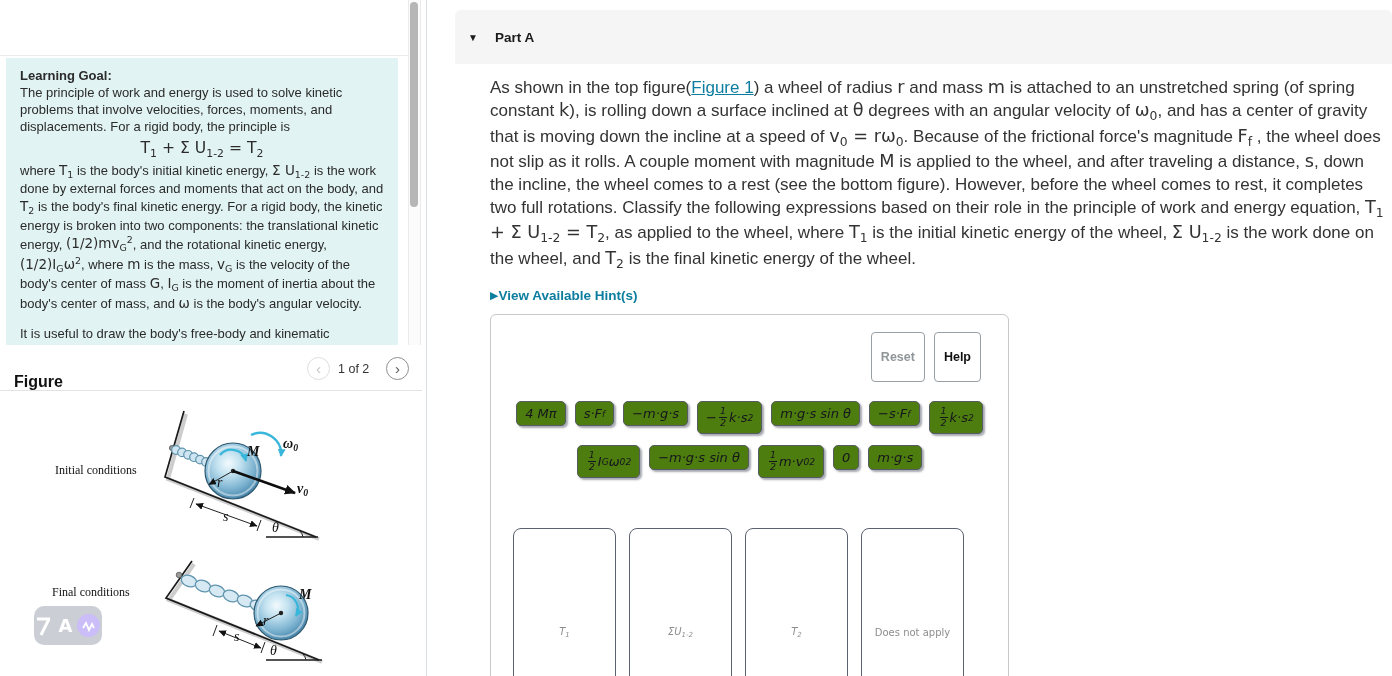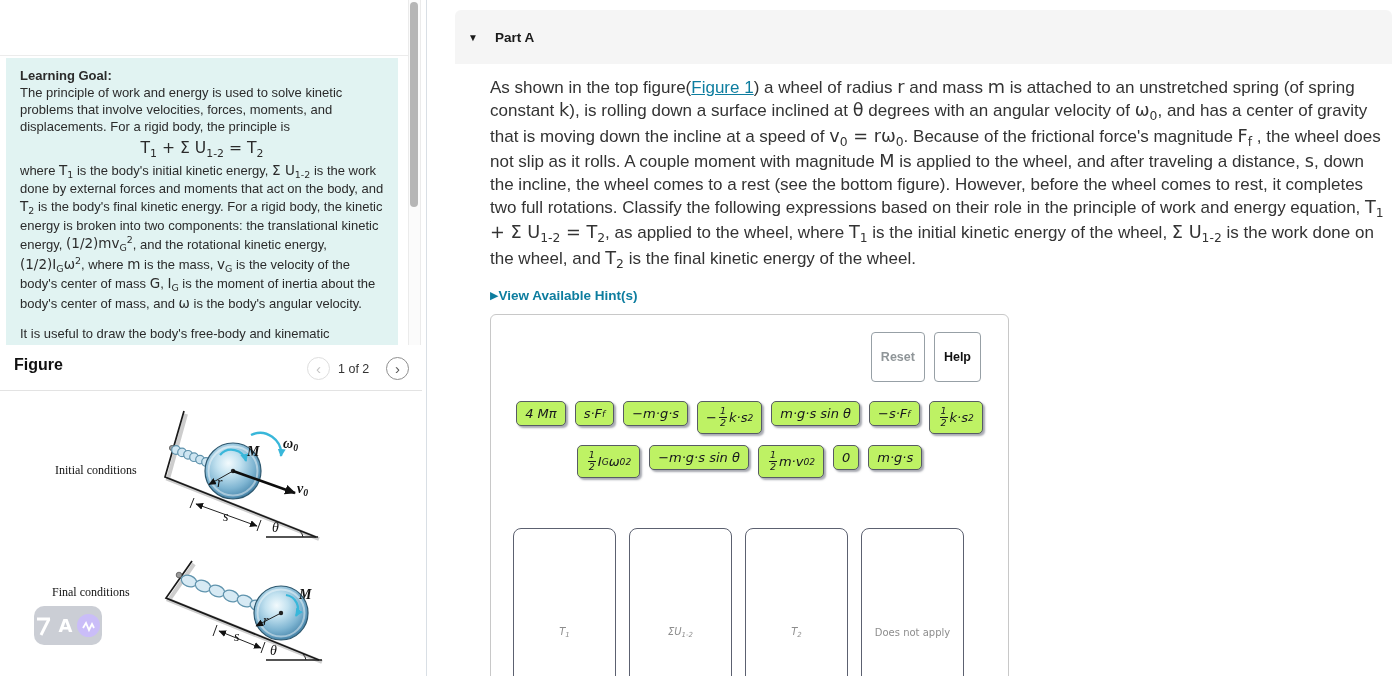--- a/index.html
+++ b/index.html
@@ -20,21 +20,21 @@
   sup{font-size:0.7em;vertical-align:0.5em;}
 
   
   .sbar{position:absolute;background:#fbfbfb;border-left:1px solid #ebebeb;border-right:1px solid #ebebeb;}
   .sbar .thumb{position:absolute;left:1px;width:8px;background:#b6b6b6;border-radius:5px;}
   #sbar-intro{left:408px;top:0;width:11px;height:345px;}
 
   
   .figure-panel{position:absolute;left:0;top:345px;width:422px;height:331px;background:#fff;}
   .figure-head{position:relative;height:45px;border-bottom:1px solid #e3e3e3;}
-  .figure-title{position:absolute;left:14px;top:11px;font-size:16px;font-weight:bold;color:#111;}
+  .figure-title{position:absolute;left:14px;top:28px;font-size:16px;font-weight:bold;color:#111;}
   .nav-btn{position:absolute;top:12px;width:23px;height:23px;border-radius:50%;background:#fff;
            display:flex;align-items:center;justify-content:center;font-size:15px;cursor:pointer;padding:0;}
   #fig-prev{left:307px;border:1px solid #dedede;color:#c3c3c3;}
   #fig-next{left:386px;border:1px solid #8f8f8f;color:#555;}
   .page-ind{position:absolute;left:338px;top:17px;font-size:12.5px;color:#333;}
   .figure-canvas{position:absolute;left:0;top:46px;width:398px;height:285px;overflow:hidden;}
   .fig-svg{position:absolute;left:0;top:0;}
   .flab{position:absolute;font-family:"Liberation Serif",serif;font-style:italic;font-size:14px;color:#111;white-space:nowrap;}
   .fcap{font-style:normal;font-size:12px;}
   .fbold{font-weight:bold;}
@@ -65,21 +65,21 @@
   
   .dnd-box{position:relative;margin-top:11px;width:517px;height:470px;border:1px solid #c8c8c8;border-radius:6px;background:#fff;}
   .dnd-toolbar{position:absolute;top:17px;right:27px;display:flex;gap:9px;}
   .tb-btn{border:1px solid #97a0a6;border-radius:4px;background:#fff;font-weight:bold;font-size:12.5px;
           padding:17px 9px;cursor:pointer;font-family:"Liberation Sans",sans-serif;}
   .tb-btn.reset{color:#8f9598;}
   .tb-btn.help{color:#111;}
   .chip-row{position:absolute;left:0;width:100%;display:flex;justify-content:center;gap:9px;align-items:flex-start;}
   #chips1{top:86px;}
   #chips2{top:130px;}
-  .chip{border:1.4px solid #575b65;border-radius:5px;background:#bef264;cursor:grab;
+  .chip{border:1.4px solid #575b65;border-radius:5px;background:#4d7c0f;cursor:grab;
         box-shadow:2px 2px 2px rgba(95,99,113,0.55);padding:4px 8px;min-height:19px;
         font-family:"DejaVu Sans",sans-serif;font-style:italic;font-size:13px;color:#16161d;
         display:flex;align-items:center;}
   .frac{display:inline-flex;flex-direction:column;align-items:center;font-size:9.5px;line-height:1.15;margin:0 2px;font-style:italic;}
   .frac .fn{border-bottom:1px solid currentColor;padding:0 1px;}
   .bins{position:absolute;left:22px;top:213px;display:flex;gap:13px;}
   .bin{width:101px;height:207px;border:1px solid #5c6170;border-radius:8px;background:#fff;
        display:flex;align-items:center;justify-content:center;}
   .bin-label{font-family:"DejaVu Sans",sans-serif;font-style:italic;font-size:10px;color:#8d8d8d;text-align:center;}
   .bin-label.upright{font-style:normal;text-align:center;}

